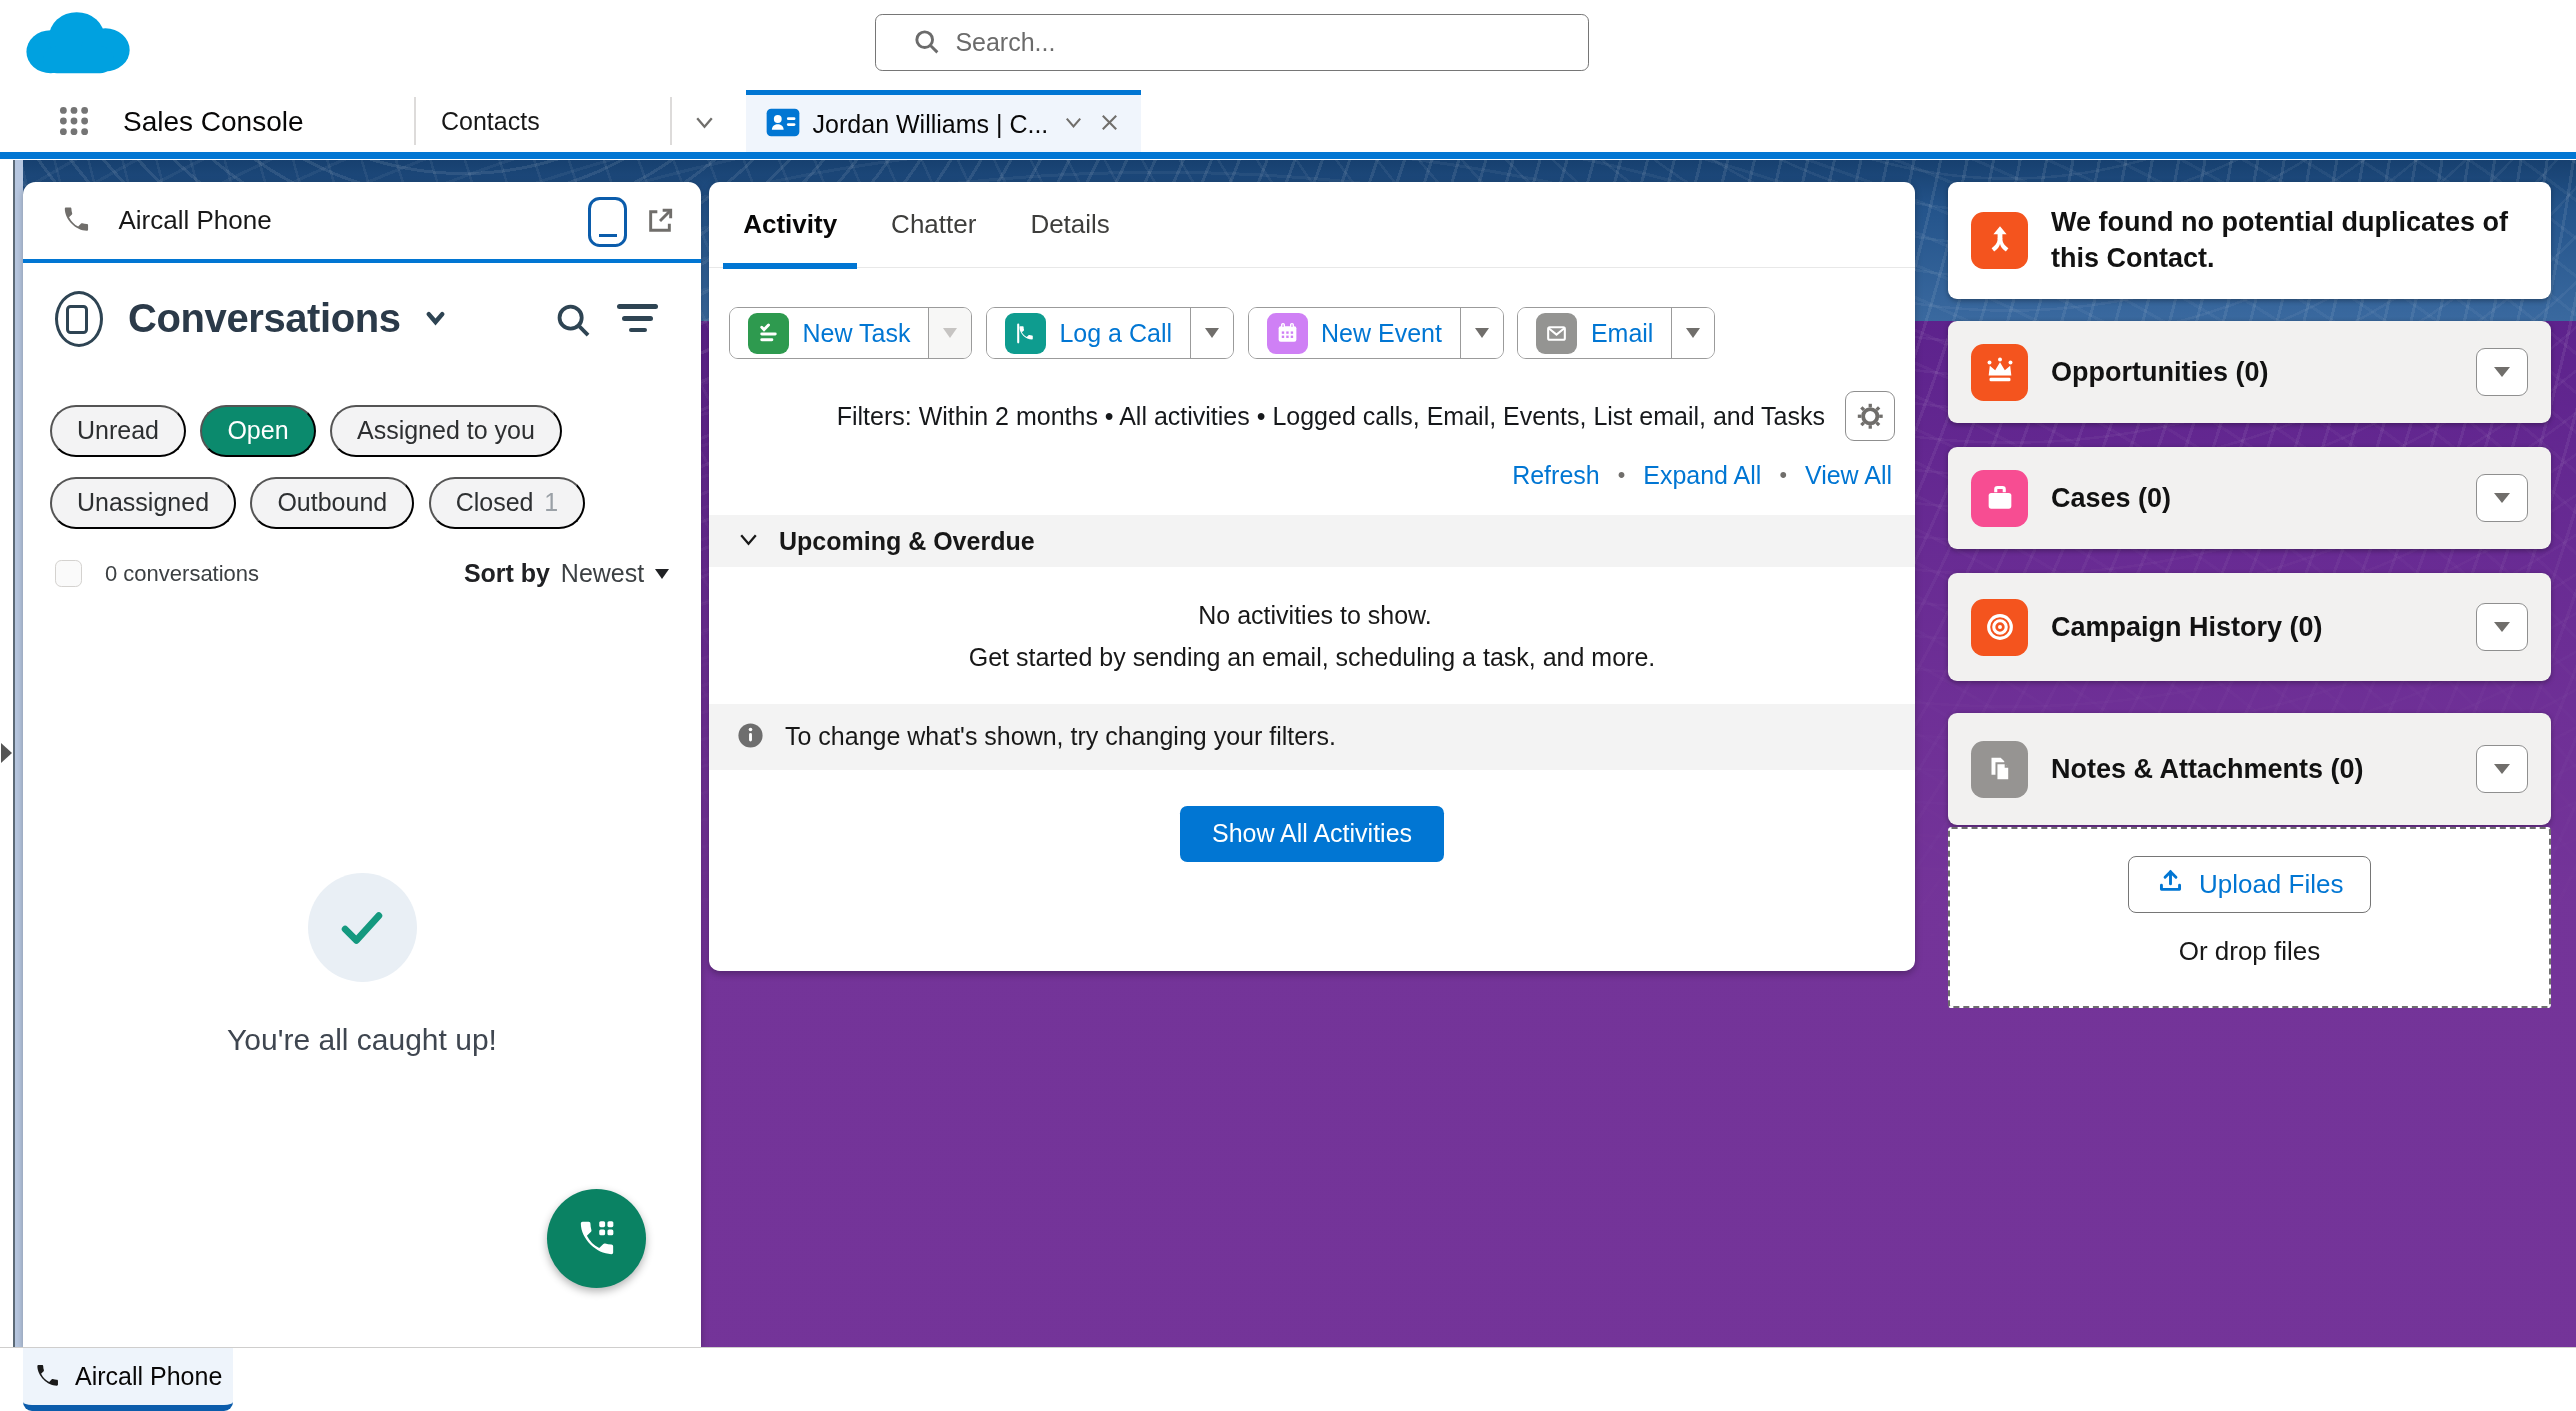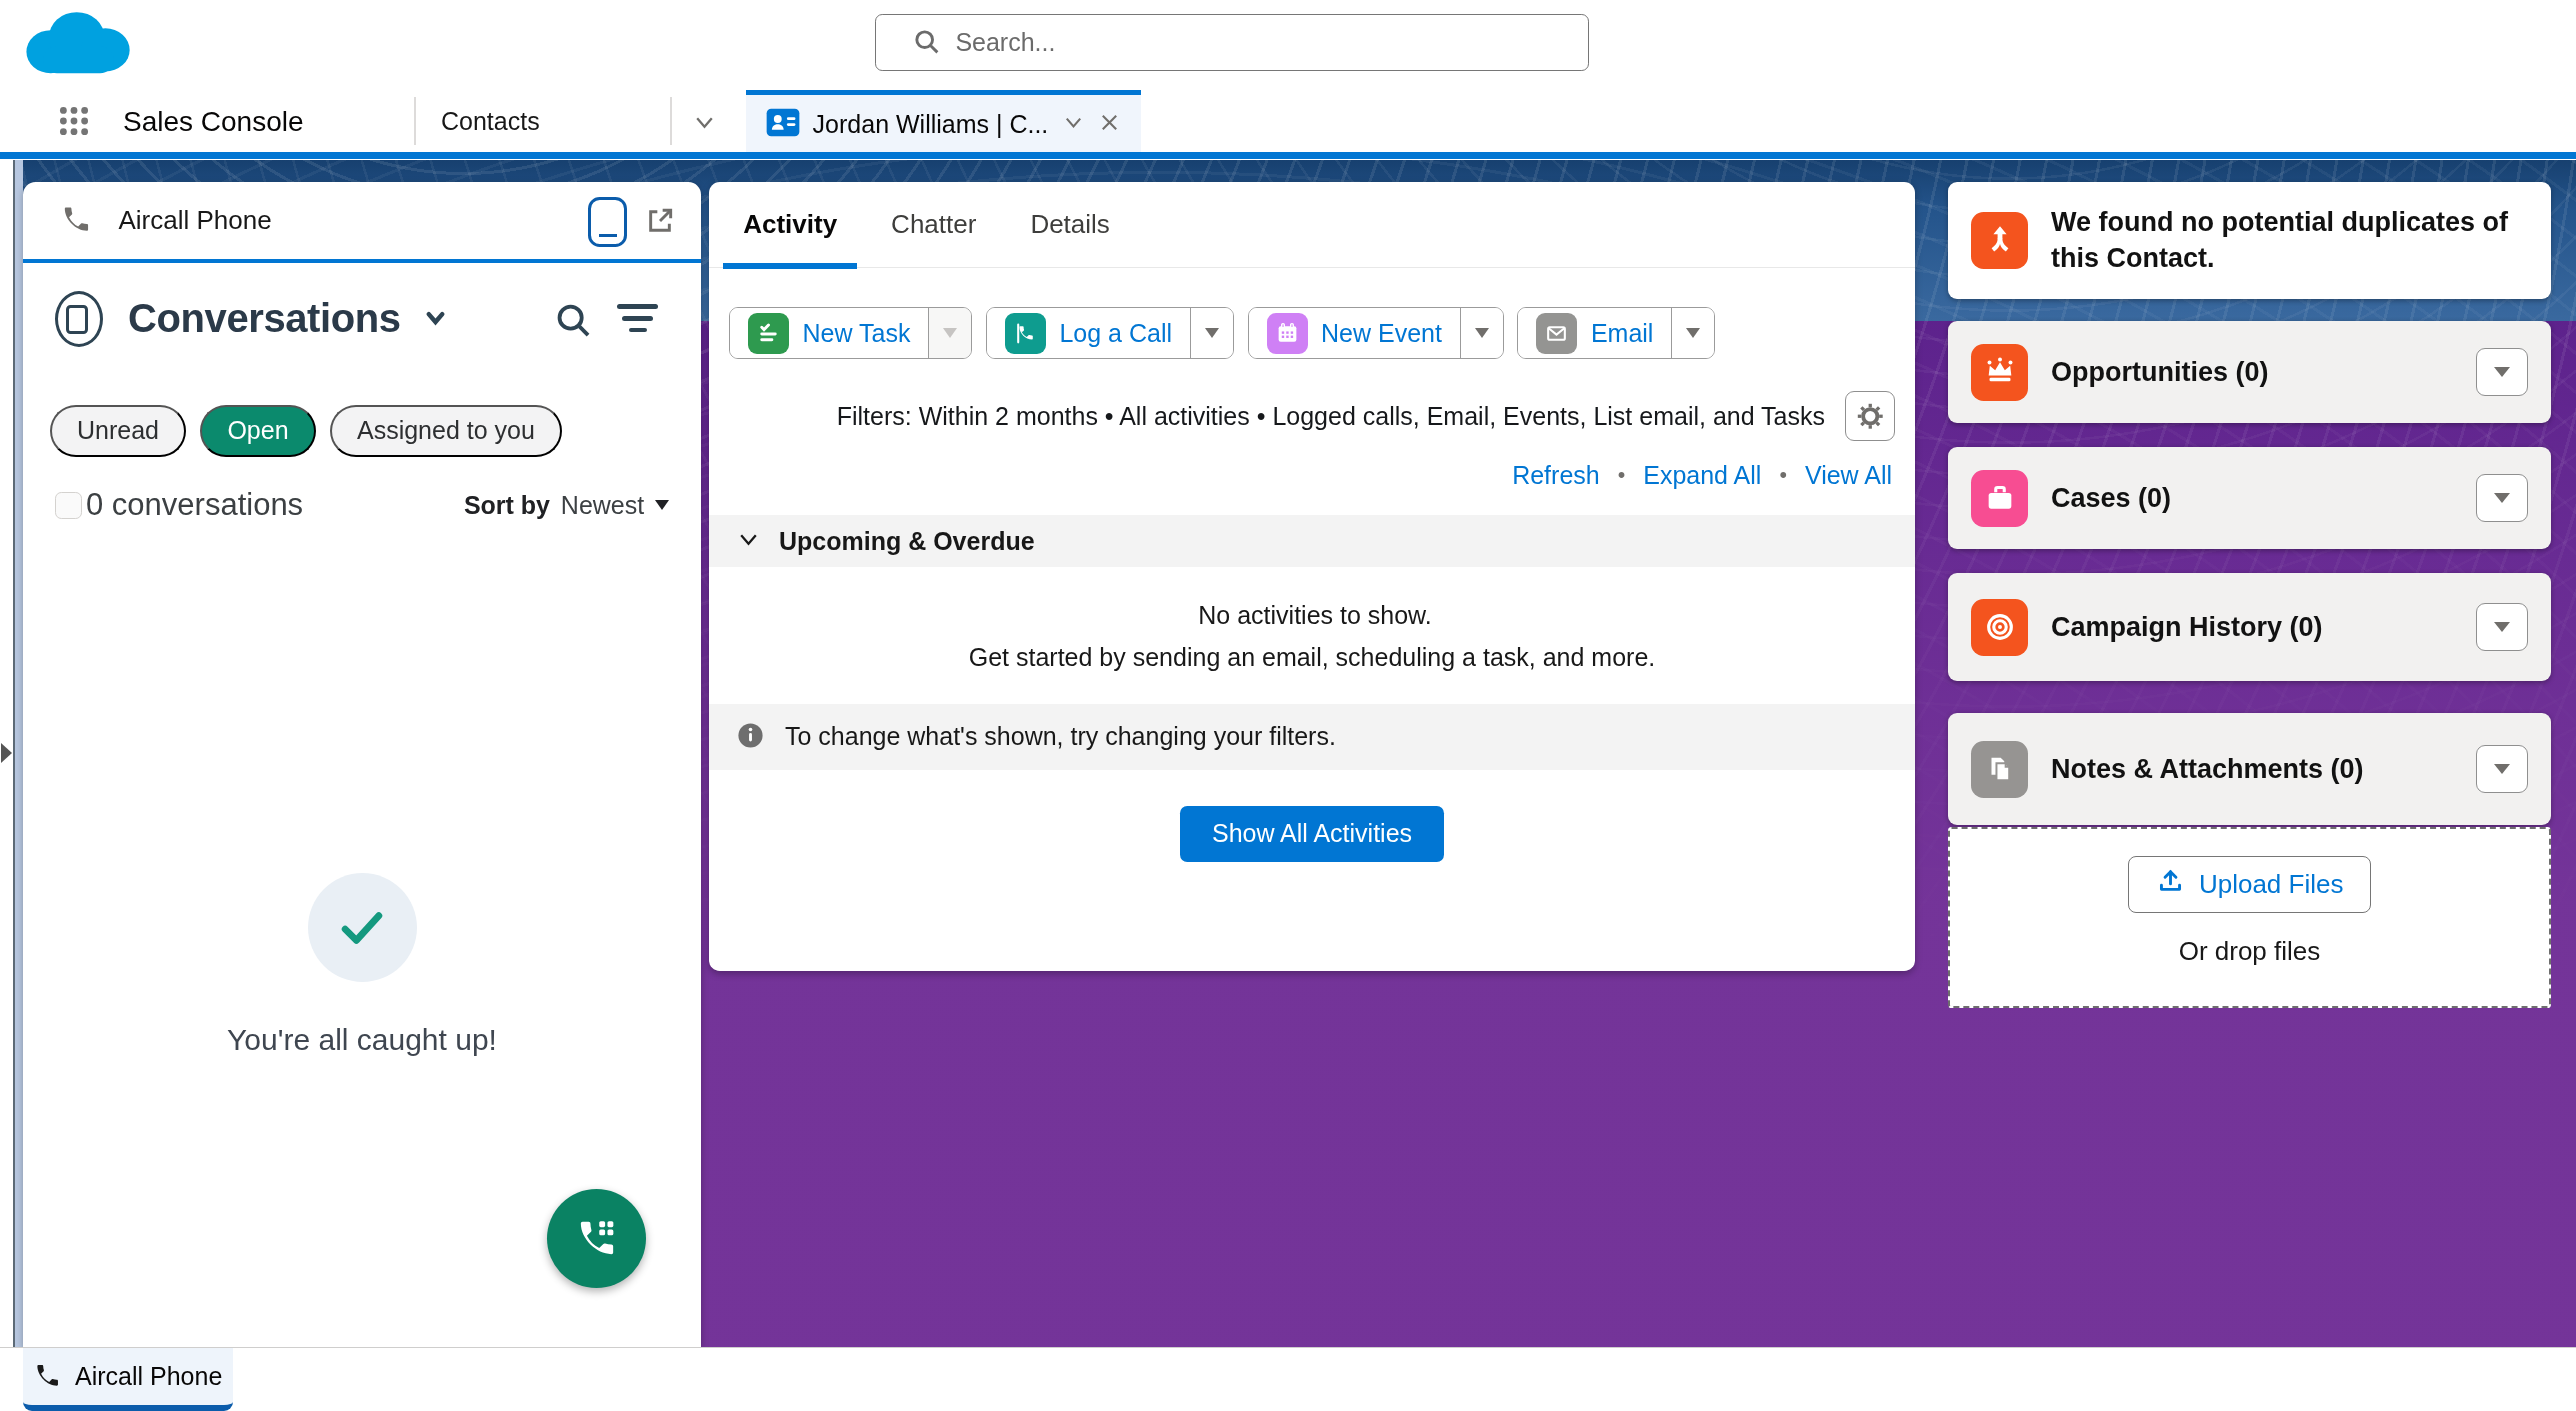--- a/index.html
+++ b/index.html
@@ -65,21 +65,21 @@
   .conv-filter { position:absolute; left:594px; top:21.5px; width:41px; }
   .conv-filter i { display:block; height:4.5px; background:#2e4453; border-radius:2.7px; margin:0 auto 7.2px; }
   .conv-filter i:nth-child(1){width:41px;} .conv-filter i:nth-child(2){width:30.5px;} .conv-filter i:nth-child(3){width:18px;}
   .pill-rows { padding:0 27px; margin-top:50px; }
   .pill-row { display:flex; gap:14.4px; margin-bottom:20px; }
   .pill { height:52px; border-radius:27px; background:#f3f3f4; display:flex; align-items:center; padding:0 25px; font-size:25px; color:#2d2f31; }
   .pill.active { background:#0b8a6d; color:#fff; }
   .pill .count { color:#9aa0a6; margin-left:10.8px; }
   .count-row { margin-top:30.5px; padding:0 32px; display:flex; align-items:center; }
   .checkbox { width:27px; height:27px; border:1.8px solid #d4d2cf; border-radius:6.3px; background:#fafafa; }
-  .count-label { margin-left:4px; font-size:31px; color:#3c4043; }
+  .count-label { margin-left:23px; font-size:22px; color:#3c4043; }
   .sort-wrap { margin-left:auto; display:flex; align-items:center; gap:10.8px; font-size:25px; }
   .sort-label { font-weight:700; color:#202124; }
   .sort-value { color:#3c4043; }
   .sort-caret { width:0; height:0; border-left:7.2px solid transparent; border-right:7.2px solid transparent; border-top:10px solid #202124; }
   .sp-empty { position:absolute; left:0; top:691px; width:100%; text-align:center; }
   .check-circle { width:109px; height:109px; border-radius:50%; background:#e9eff5; margin:0 auto; display:flex; align-items:center; justify-content:center; }
   .caught-up { margin-top:41px; font-size:30px; color:#3f4650; }
   .fab { position:absolute; left:524px; top:1007px; width:99px; height:99px; border-radius:50%; background:#0a8263; border:none; display:flex; align-items:center; justify-content:center; box-shadow:0 3.6px 9px rgba(0,0,0,.3); }
 
   
@@ -263,20 +263,32 @@
           <button class="pill">
               <span>Unread</span>
             </button>
           <button class="pill active">
               <span>Open</span>
             </button>
           <button class="pill">
               <span>Assigned to you</span>
             </button>
         </div>
+        <div class="pill-row">
+          <button class="pill">
+              <span>Unassigned</span>
+            </button>
+          <button class="pill">
+              <span>Outbound</span>
+            </button>
+          <button class="pill">
+              <span>Closed</span>
+              <span class="count">1</span>
+            </button>
+        </div>
       </div>
 
       <div class="count-row">
         <span class="checkbox"></span>
         <span class="count-label">0 conversations</span>
         <span class="sort-wrap">
           <span class="sort-label">Sort by</span>
           <span class="sort-value">Newest</span>
           <span class="sort-caret"></span>
         </span>

